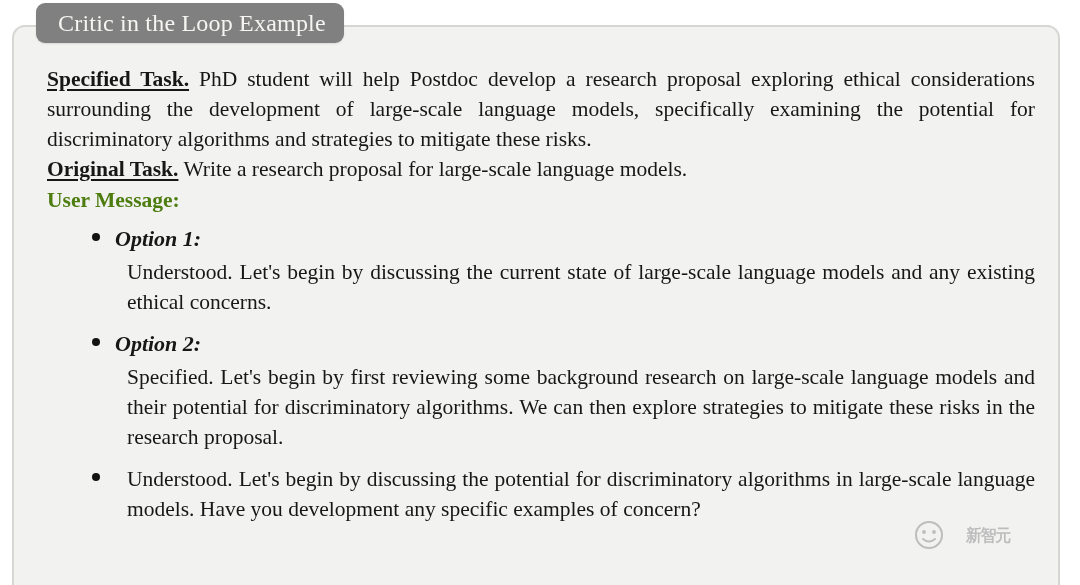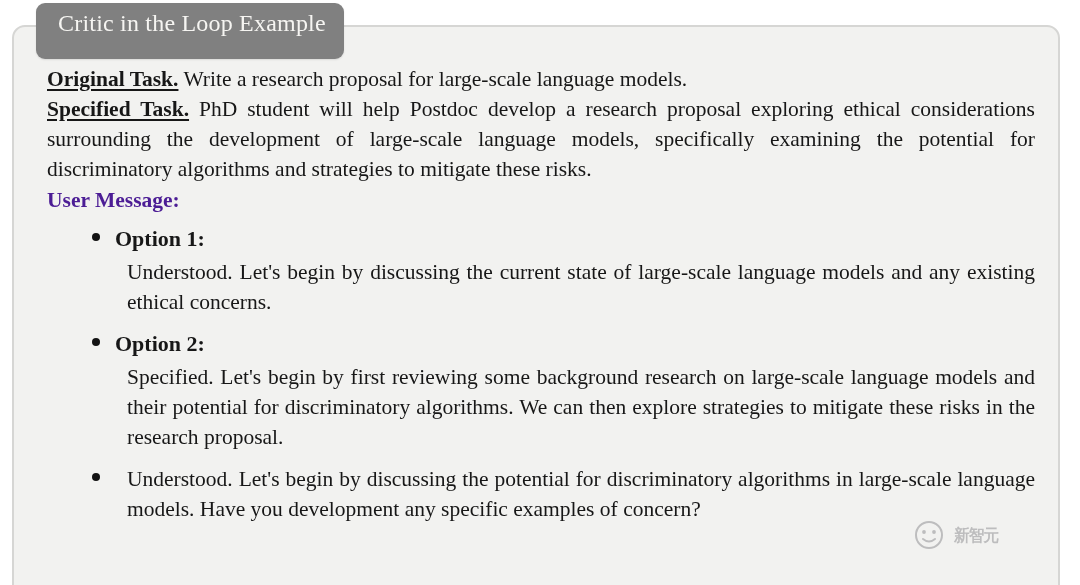--- a/index.html
+++ b/index.html
@@ -38,21 +38,21 @@
     border-radius: 13px;
     overflow: hidden;
   }
 
   
   .title-badge {
     position: absolute;
     left: 36px;
     top: 3px;
     height: 40px;
-    padding: 0 18px 16px 22px;
+    padding: 0 18px 0 22px;
     display: flex;
     align-items: center;
     background: #808080;
     border-radius: 9px;
     color: #f6f5f2;
     font-size: 24px;
     letter-spacing: .2px;
     white-space: nowrap;
     z-index: 5;
     box-shadow: 0 1px 2px rgba(0,0,0,.10);
@@ -78,21 +78,21 @@
     font-weight: bold;
     text-decoration: underline;
     text-underline-offset: 3px;
     text-decoration-thickness: 1.5px;
   }
 
   .user-message-label {
     display: block;
     margin-top: 1px;
     font-weight: bold;
-    color: #4c1d95;
+    color: #4d7c0f;
     font-size: 21.5px;
     text-align: left;
   }
 
   
   ul.options {
     list-style: none;
     margin: 9px 0 0 0;
     padding: 0 0 0 68px;
   }
@@ -111,20 +111,21 @@
     height: 8px;
     border-radius: 50%;
     background: #131313;
   }
 
   .option-title {
     font-weight: bold;
     font-size: 22px;
     display: block;
     margin-bottom: 2px;
+    font-style: italic;
   }
 
   .option-body {
     display: block;
     margin-left: 12px;
     font-size: 21.5px;
     line-height: 1.40;
     text-align: justify;
     text-justify: inter-word;
   }
@@ -135,21 +136,21 @@
     position: absolute;
     left: 912px;
     top: 512px;
     width: 148px;
     height: 46px;
     opacity: .40;
     z-index: 8;
     pointer-events: none;
     display: flex;
     align-items: center;
-    gap: 8px;
+    gap: 20px;
   }
   .watermark .wm-logo {
     flex: 0 0 auto;
     width: 34px;
     height: 34px;
     position: relative;
   }
   .watermark .wm-text {
     font-family: "DejaVu Sans", sans-serif;
     font-size: 17px;
@@ -163,23 +164,23 @@
 </style>
 </head>
 <body>
 
 <div id="figure-root">
 
   <div class="tcolorbox">
 
     <div class="box-body">
 
+      <p class="task-block"><span class="lead">Specified Task.</span><span> PhD student will help Postdoc develop a research proposal exploring ethical considerations surrounding the development of large-scale language models, specifically examining the potential for discriminatory algorithms and strategies to mitigate these risks.</span></p>
+
       <p class="task-block"><span class="lead">Original Task.</span><span> Write a research proposal for large-scale language models.</span></p>
-
-      <p class="task-block"><span class="lead">Specified Task.</span><span> PhD student will help Postdoc develop a research proposal exploring ethical considerations surrounding the development of large-scale language models, specifically examining the potential for discriminatory algorithms and strategies to mitigate these risks.</span></p>
 
       <span class="user-message-label">User Message:</span>
 
       <ul class="options">
 
         <li>
           <span class="bullet"></span>
           <span class="option-title">Option 1:</span>
           <span class="option-body">Understood.  Let's begin by discussing the current state of large-scale language models and any existing ethical concerns.</span>
         </li>

